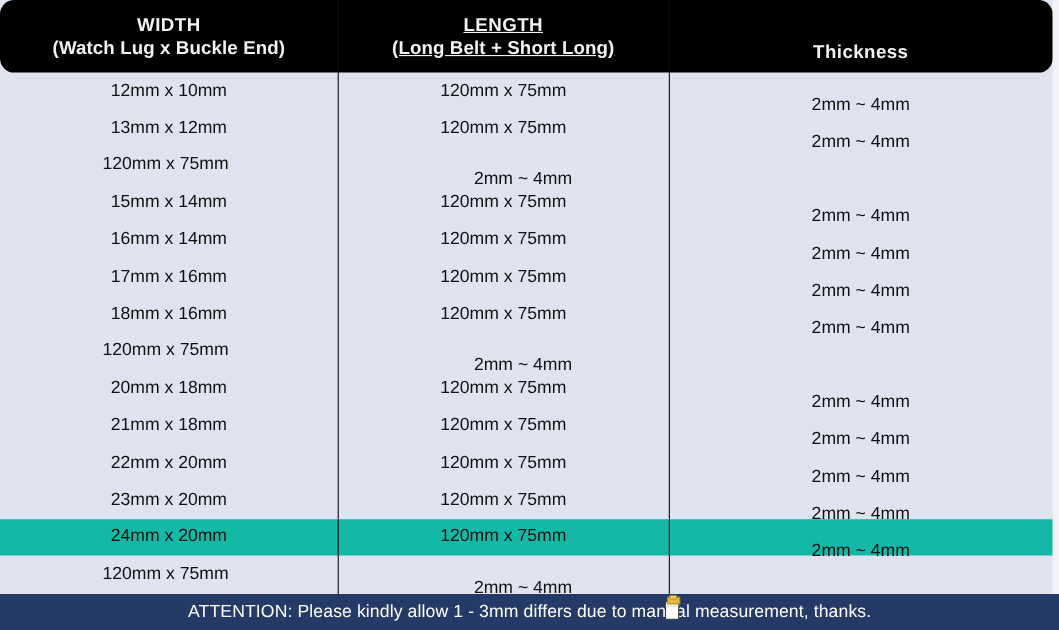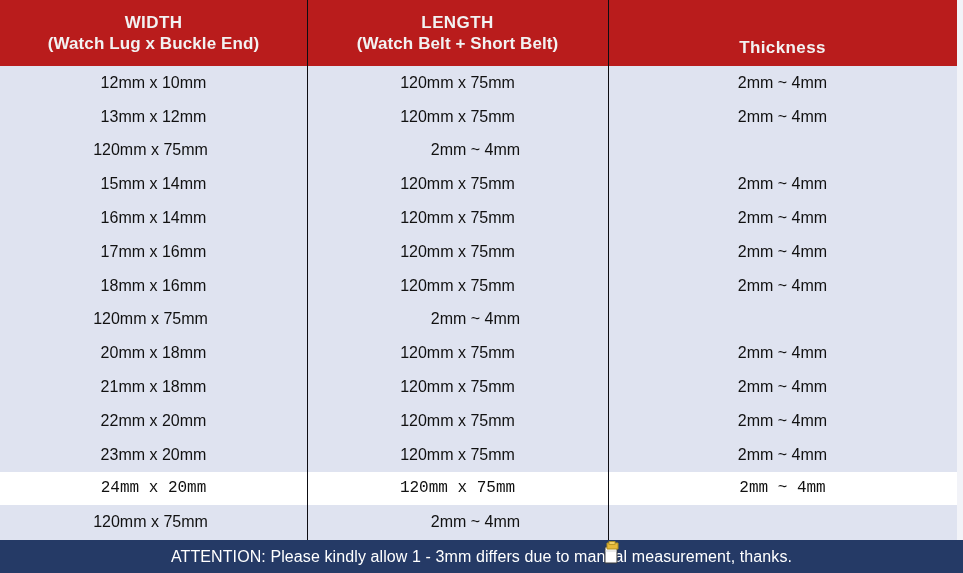--- a/index.html
+++ b/index.html
@@ -20,63 +20,63 @@
     background: #dfe3f0;
   }
 
   
   .table-header {
     position: absolute;
     left: 0;
     top: 0;
     width: 957px;
     height: 66px;
-    background: #b91c1c;
+    background: #000000;
     display: flex;
     align-items: center;
     z-index: 3;
+    border-radius: 13px;
   }
   .hdr-cell {
     height: 66px;
     display: flex;
     flex-direction: column;
     align-items: center;
     justify-content: center;
     color: #f2f2f2;
     font-weight: bold;
     font-size: 17px;
     line-height: 21px;
     text-align: center;
     box-sizing: border-box;
   }
   .hdr-cell.c1 { width: 307px; }
-  .hdr-cell.c2 { width: 301px; }
+  .hdr-cell.c2 { width: 301px; text-decoration: underline; }
   .hdr-cell.c3 { width: 349px; margin-top: 28px; }
   .hdr-main   { letter-spacing: 0.4px; }
   .hdr-sub    { letter-spacing: 0.1px; text-align: right; }
 
   
   .table-body {
     position: absolute;
     left: 0;
     top: 66px;
     width: 957px;
     height: 474px;
     z-index: 1;
   }
   .row {
     position: relative;
     display: flex;
-    align-items: flex-end;
+    align-items: flex-start;
     height: 33.8px;
     background: transparent;
   }
   .row.highlight {
-    background: #ffffff;
-    font-family: Liberation Mono, monospace;
+    background: #14b8a6;
   }
   .cell {
     height: 100%;
     display: flex;
     align-items: center;
     justify-content: center;
     font-size: 16px;
     color: #111111;
     box-sizing: border-box;
     white-space: nowrap;
@@ -144,21 +144,21 @@
 
 <div id="page">
 
   <div class="table-header">
     <div class="hdr-cell c1">
       <div class="hdr-main">WIDTH</div>
       <div class="hdr-sub">(Watch Lug x Buckle End)</div>
     </div>
     <div class="hdr-cell c2">
       <div class="hdr-main">LENGTH</div>
-      <div class="hdr-sub">(Watch Belt + Short Belt)</div>
+      <div class="hdr-sub">(Long Belt + Short Long)</div>
     </div>
     <div class="hdr-cell c3">
       <div class="hdr-main">Thickness</div>
     </div>
   </div>
 
   <div class="table-body" id="table-body">
       <div class="row">
         <div class="cell c1">12mm x 10mm</div>
         <div class="cell c2">120mm x 75mm</div>

